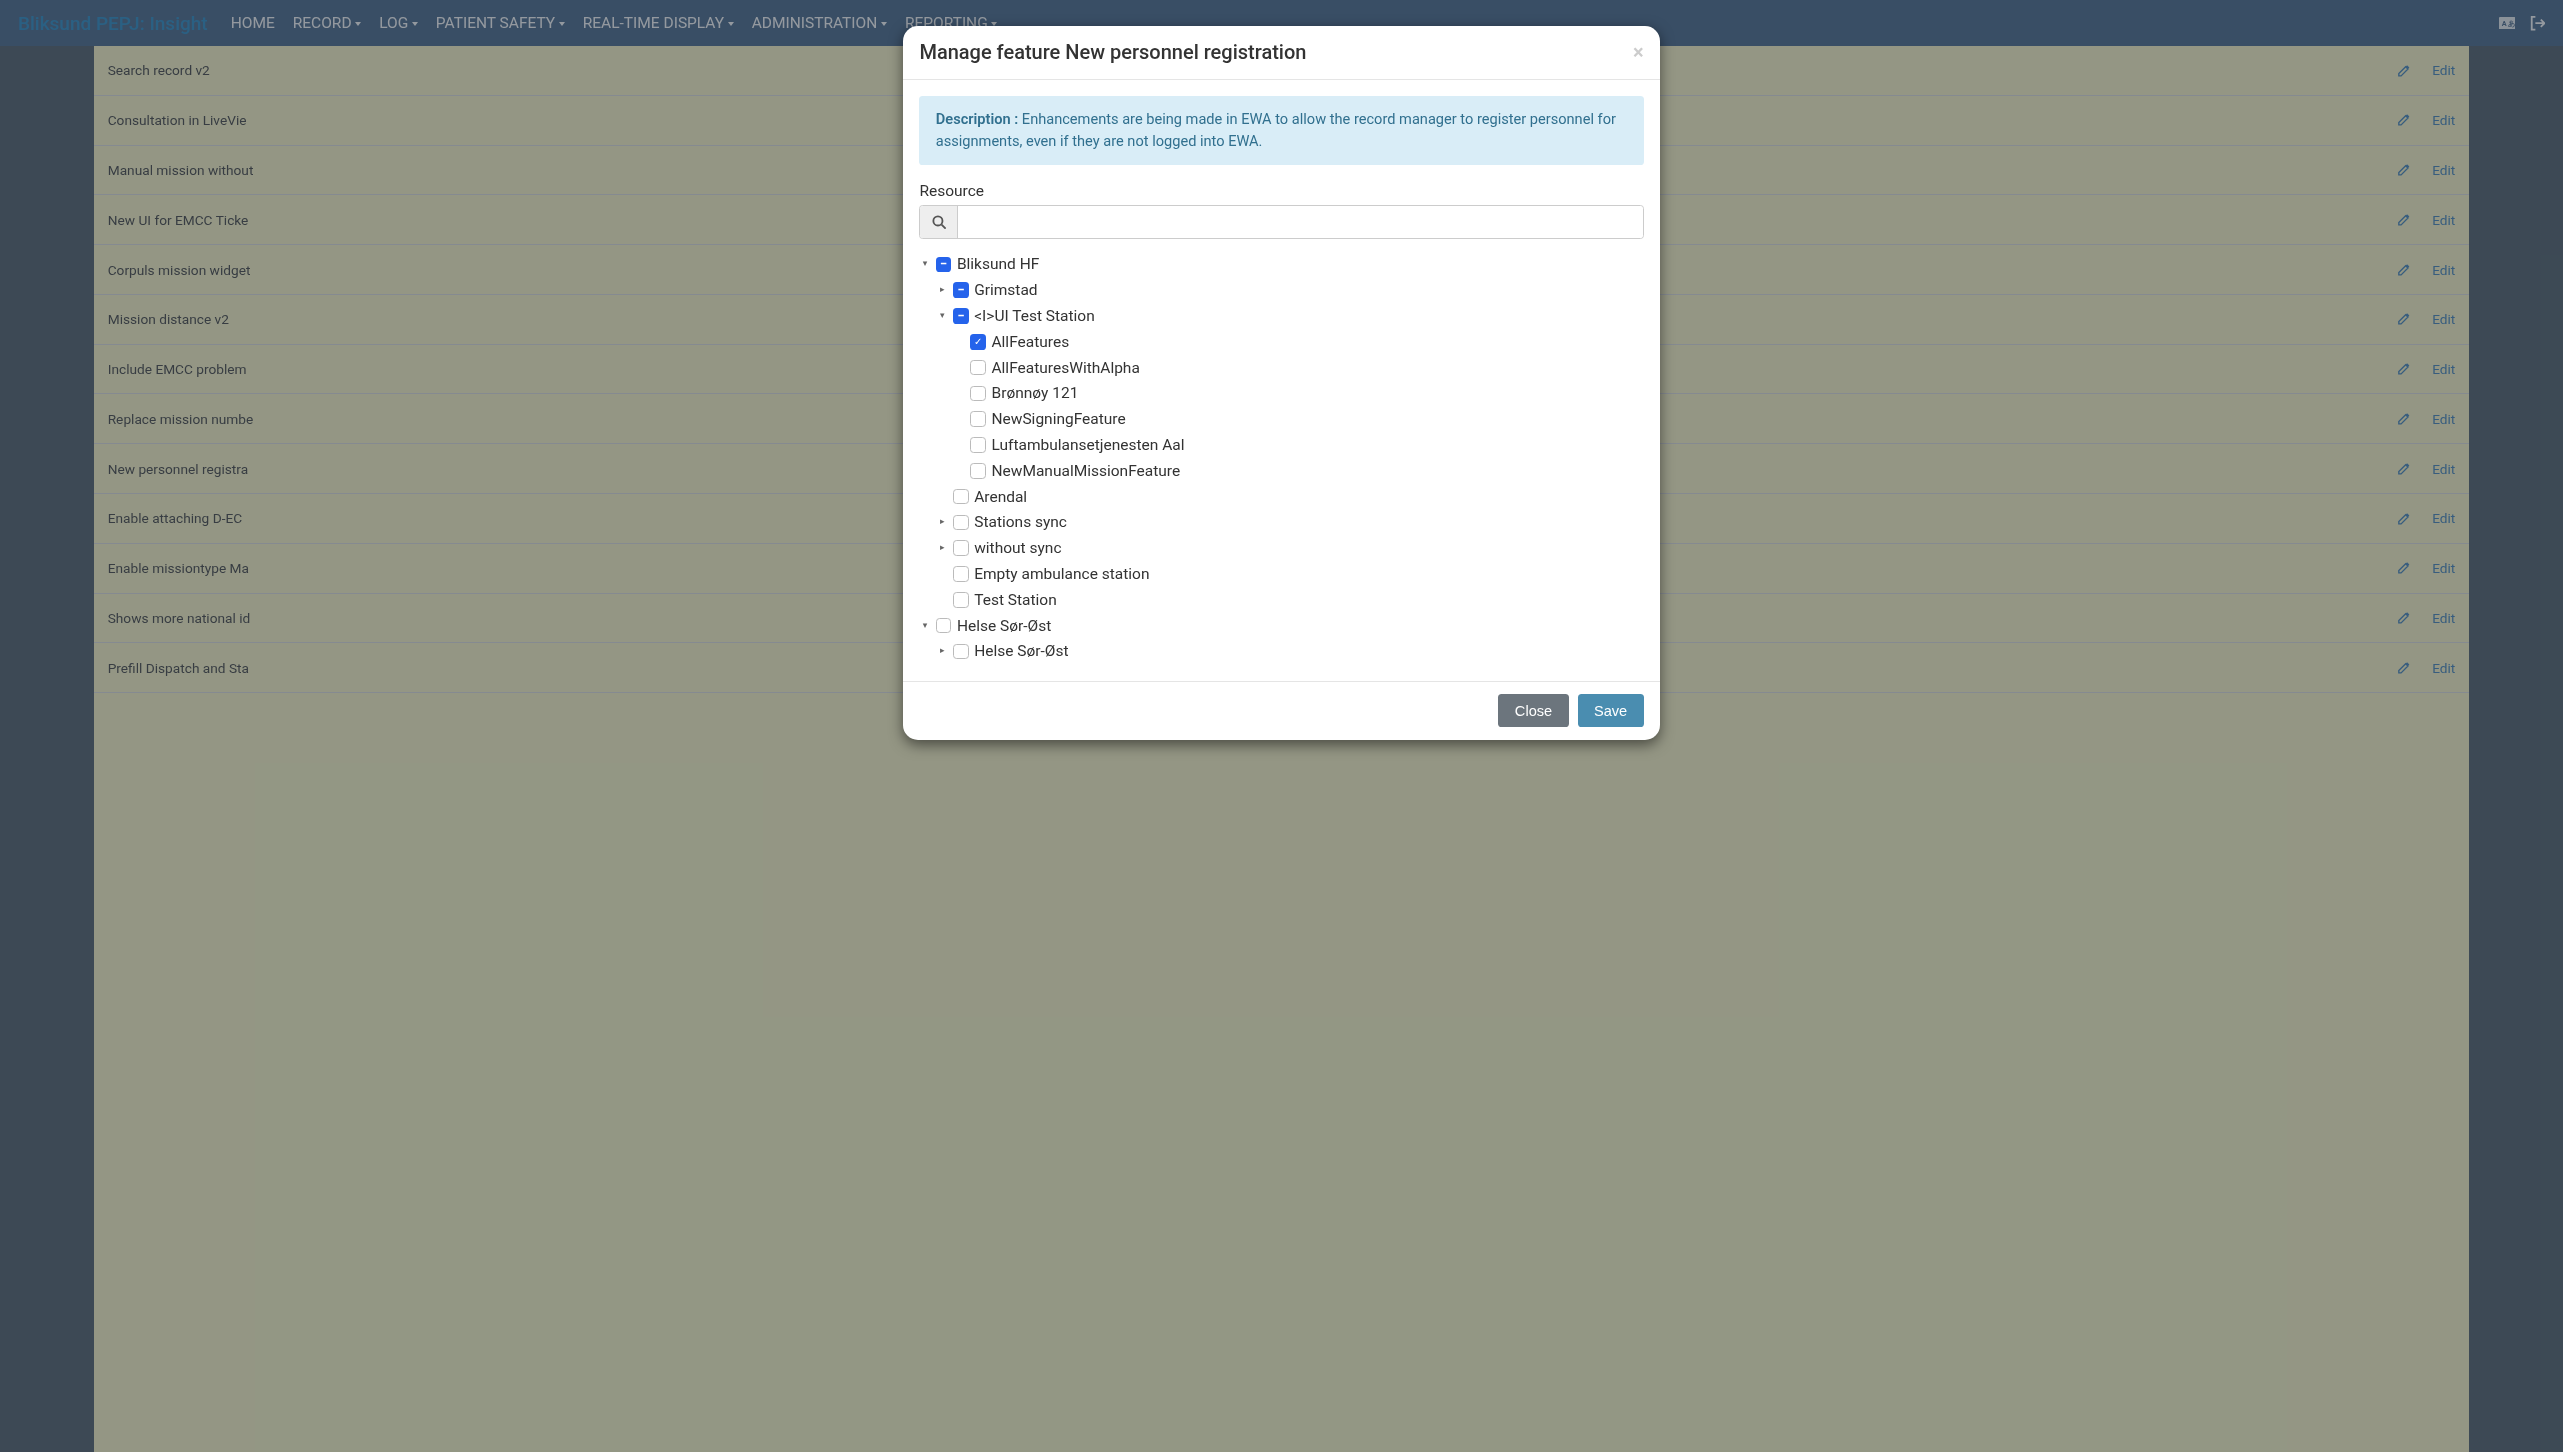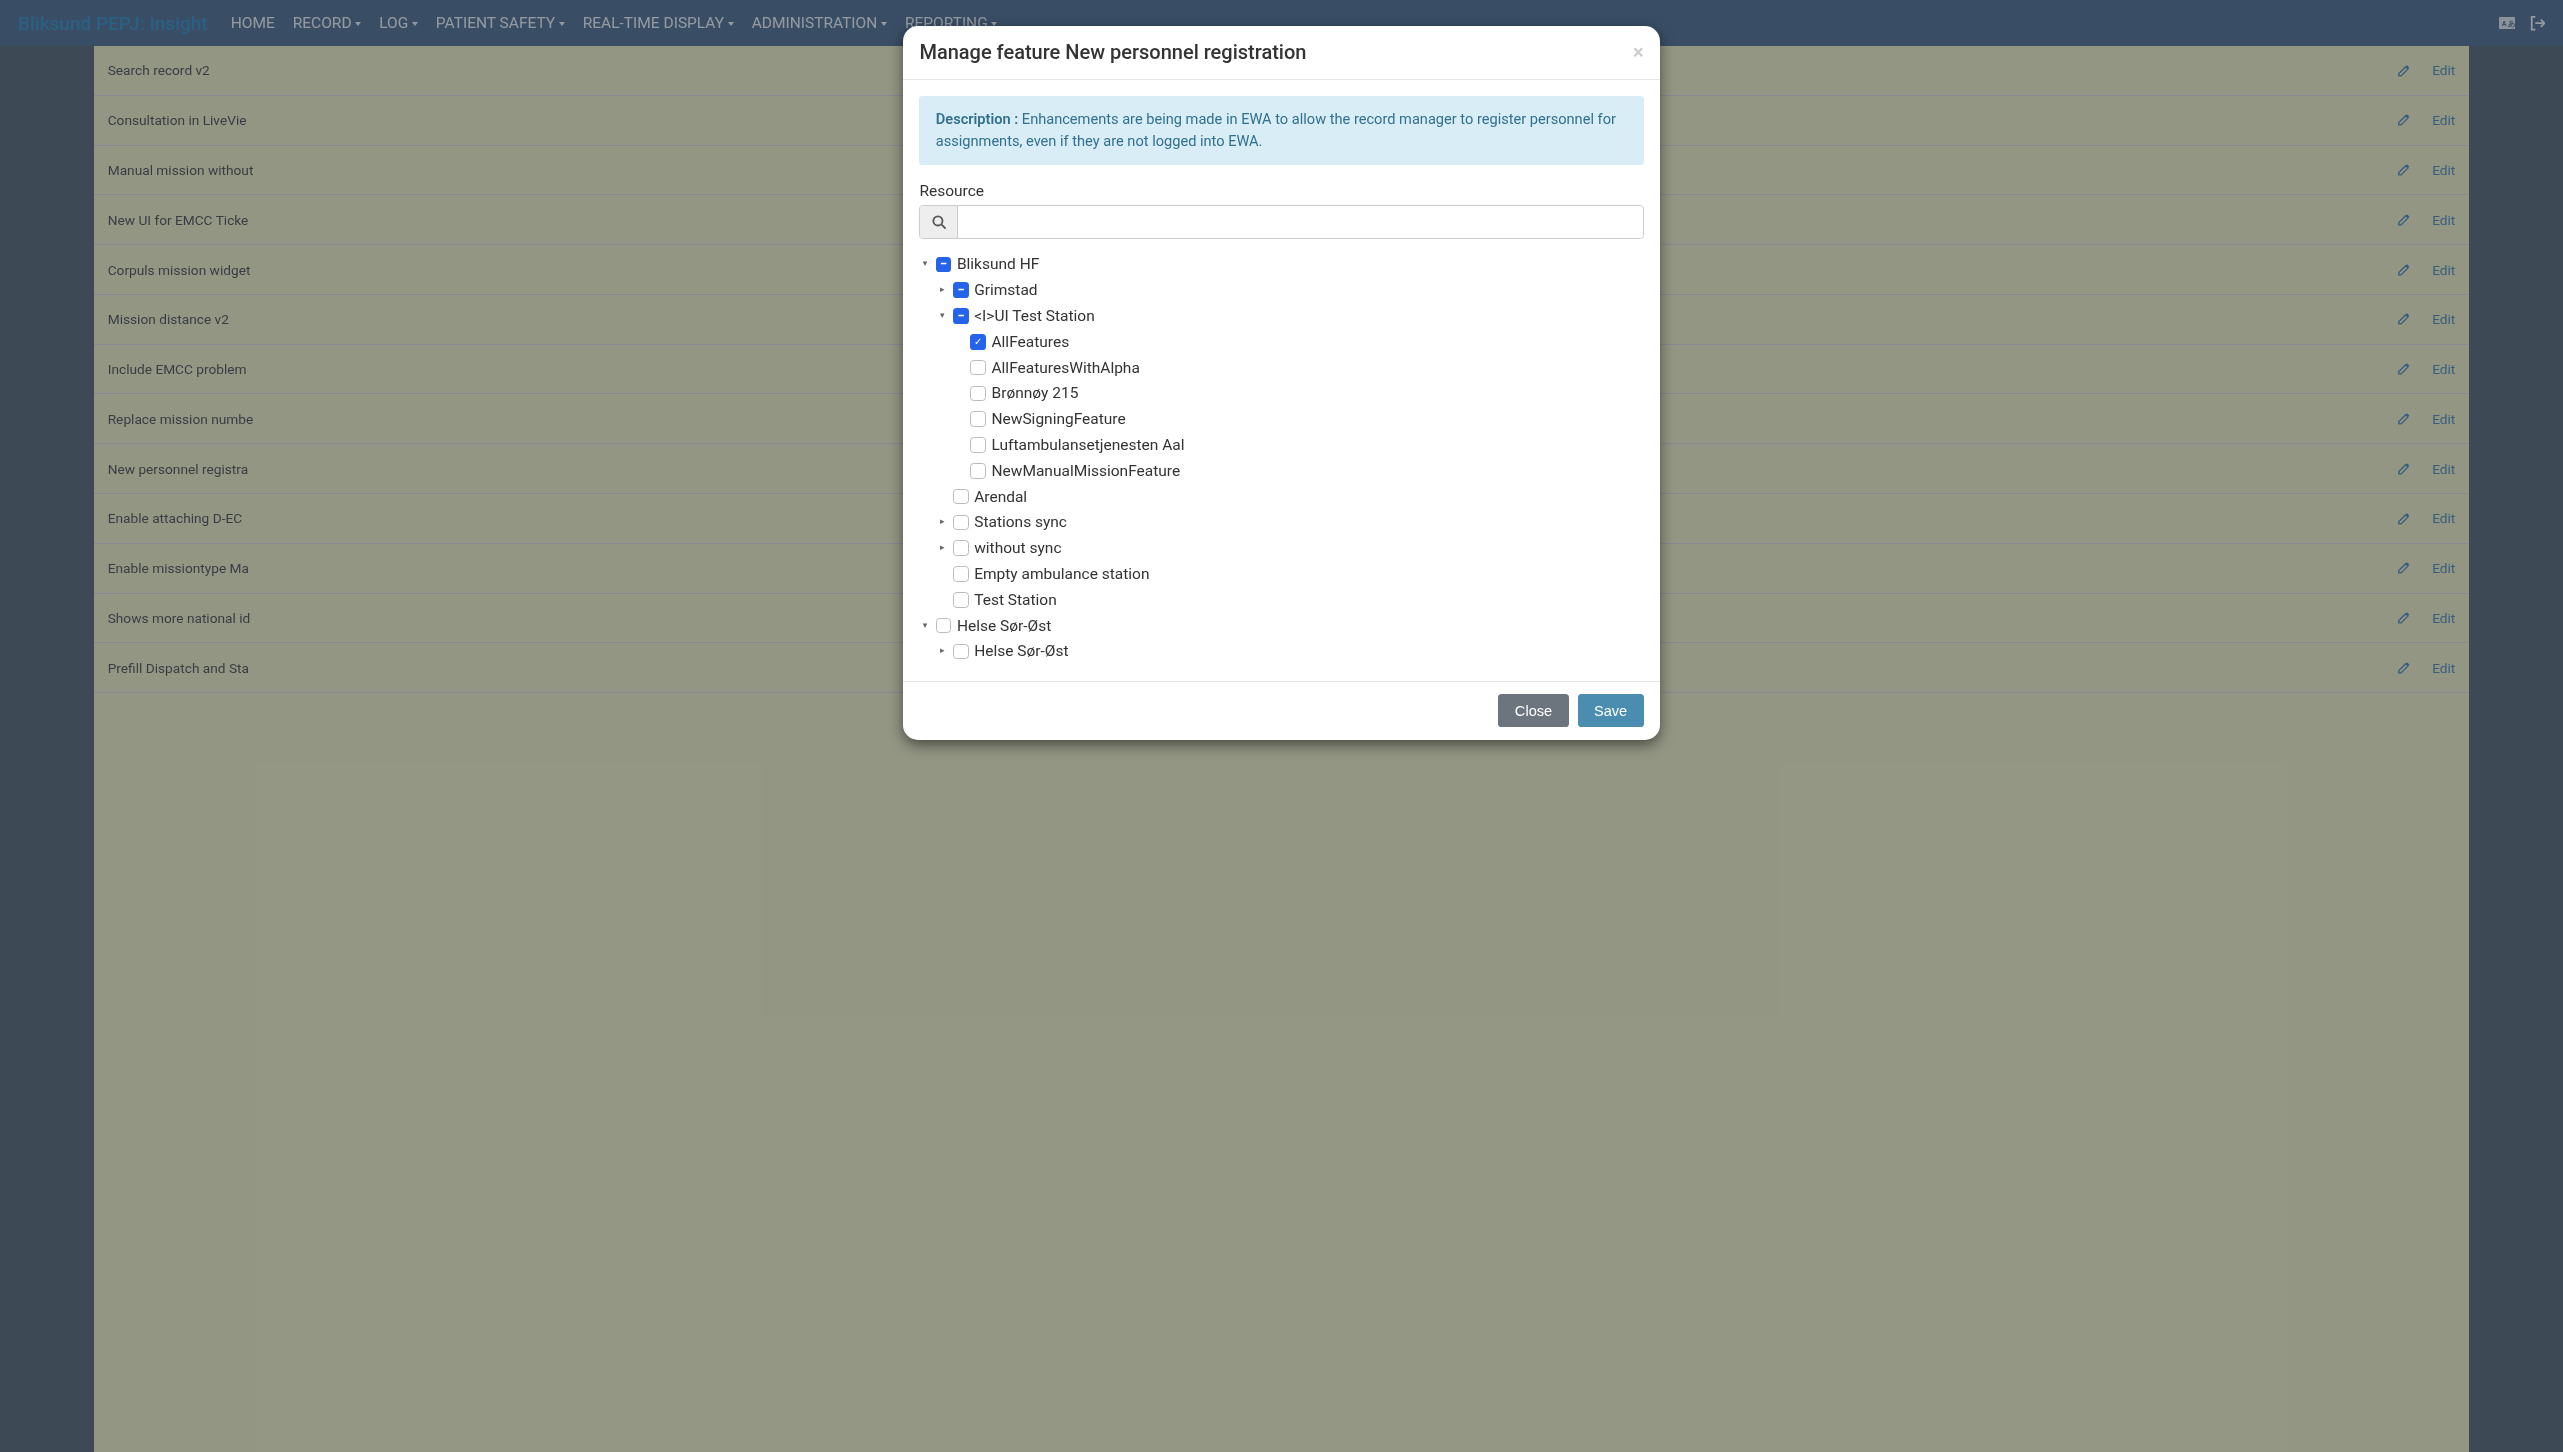--- a/index.html
+++ b/index.html
@@ -456,21 +456,21 @@
                   <span>AllFeatures</span>
                 </div>
                 <div class="tree-item">
                   <span class="chevron-placeholder"></span>
                   <span class="node-box node-empty"></span>
                   <span>AllFeaturesWithAlpha</span>
                 </div>
                 <div class="tree-item">
                   <span class="chevron-placeholder"></span>
                   <span class="node-box node-empty"></span>
-                  <span>Brønnøy 215</span>
+                  <span>Brønnøy 121</span>
                 </div>
                 <div class="tree-item">
                   <span class="chevron-placeholder"></span>
                   <span class="node-box node-empty"></span>
                   <span>NewSigningFeature</span>
                 </div>
                 <div class="tree-item">
                   <span class="chevron-placeholder"></span>
                   <span class="node-box node-empty"></span>
                   <span>Luftambulansetjenesten Aal</span>

